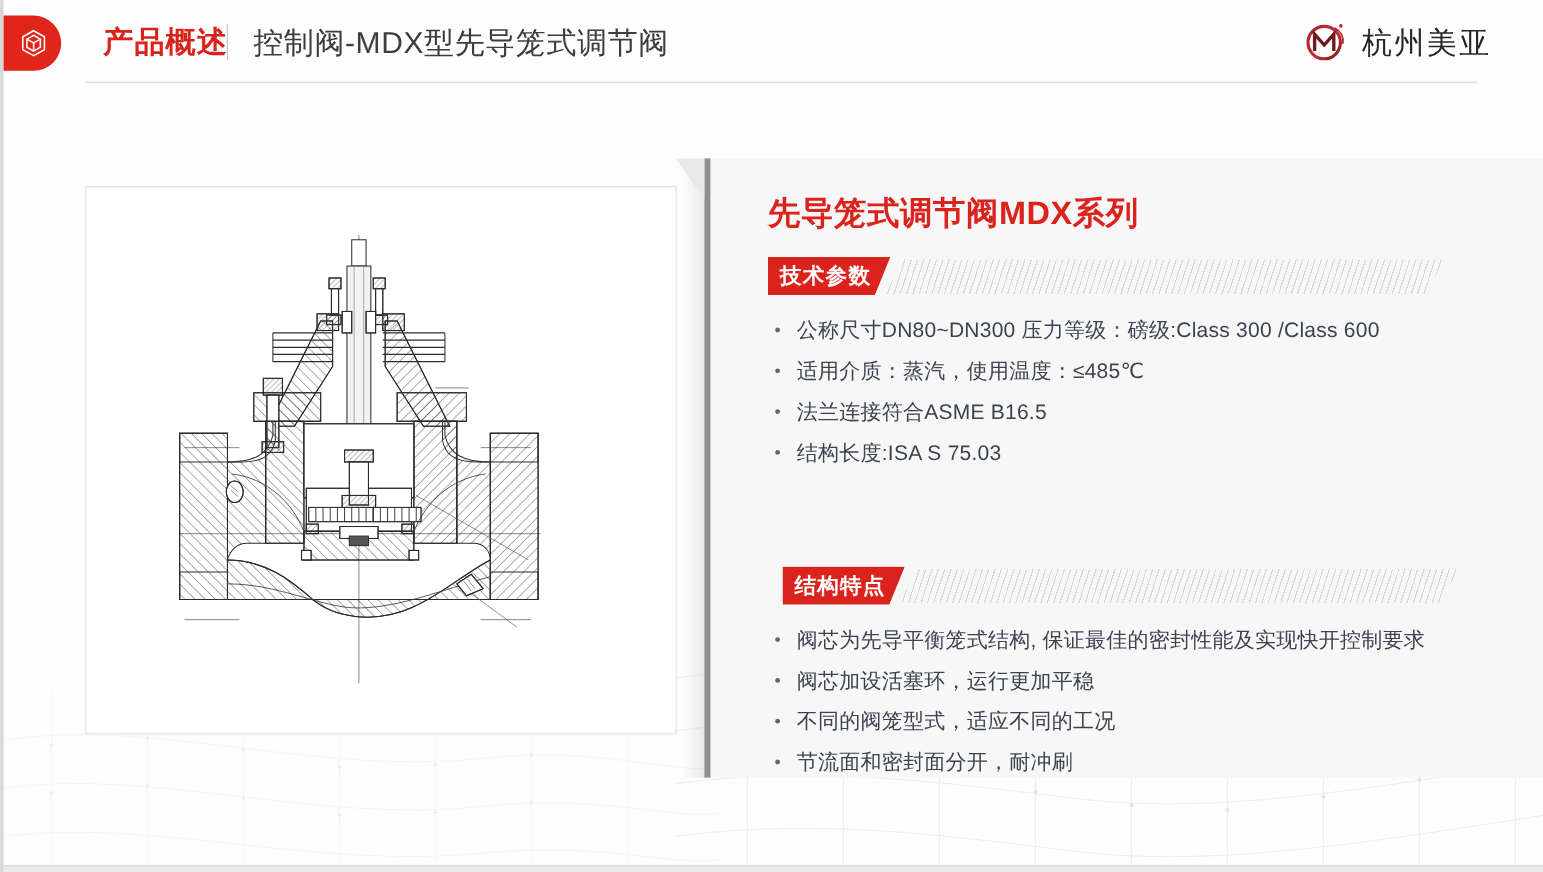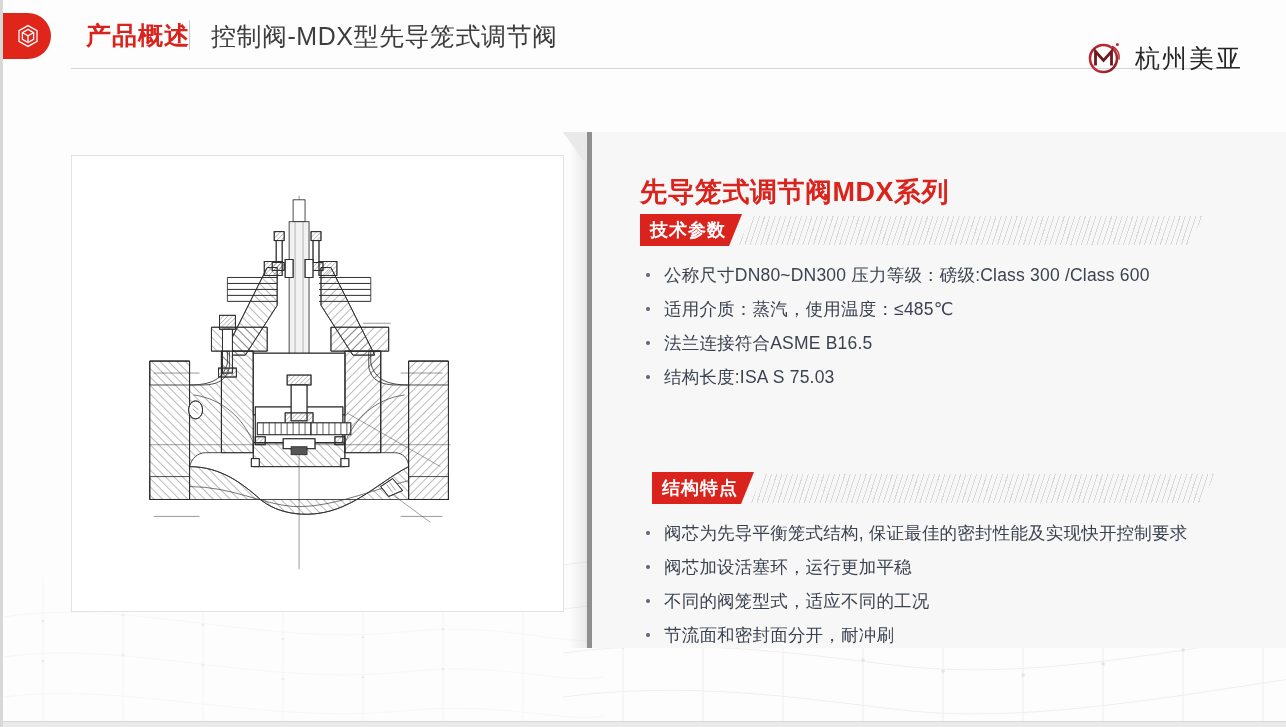--- a/index.html
+++ b/index.html
@@ -69,21 +69,21 @@
     line-height: 32px;
   }
   .header-rule {
     position: absolute; left: 68px; top: 68px; width: 1160px; height: 1px;
     background: #d5d5d5;
   }
 
   
   .brand {
     position: absolute; right: 46px; top: 14px;
-    display: flex; align-items: center; gap: 9px; margin-top: 23px;
+    display: flex; align-items: center; gap: 9px;
   }
   .brand-mark { position: relative; width: 42px; height: 42px; }
   .brand-name {
     font-size: 25px; color: #262626; letter-spacing: 2px; font-weight: 500;
   }
 
   
   .drawing-card {
     position: absolute; left: 68px; top: 155px;
     width: 493px; height: 457px;
@@ -108,21 +108,21 @@
     border-top: 34px solid #e9e9e9;
   }
   .panel-shadow {
     position: absolute; left: 566px; top: 134px;
     width: 20px; height: 514px;
     background: linear-gradient(to right, rgba(255,255,255,0) 0%, rgba(190,190,190,.30) 85%, rgba(150,150,150,.42) 100%);
     pointer-events: none;
   }
 
   .panel-title {
-    position: absolute; left: 48px; top: 42px;
+    position: absolute; left: 48px; top: 28px;
     font-size: 27px; font-weight: bold; color: #d9231c;
     letter-spacing: .5px;
   }
 
   
   .section {
     position: absolute; left: 48px;
   }
   .section-head {
     position: relative; height: 32px; width: 560px;

